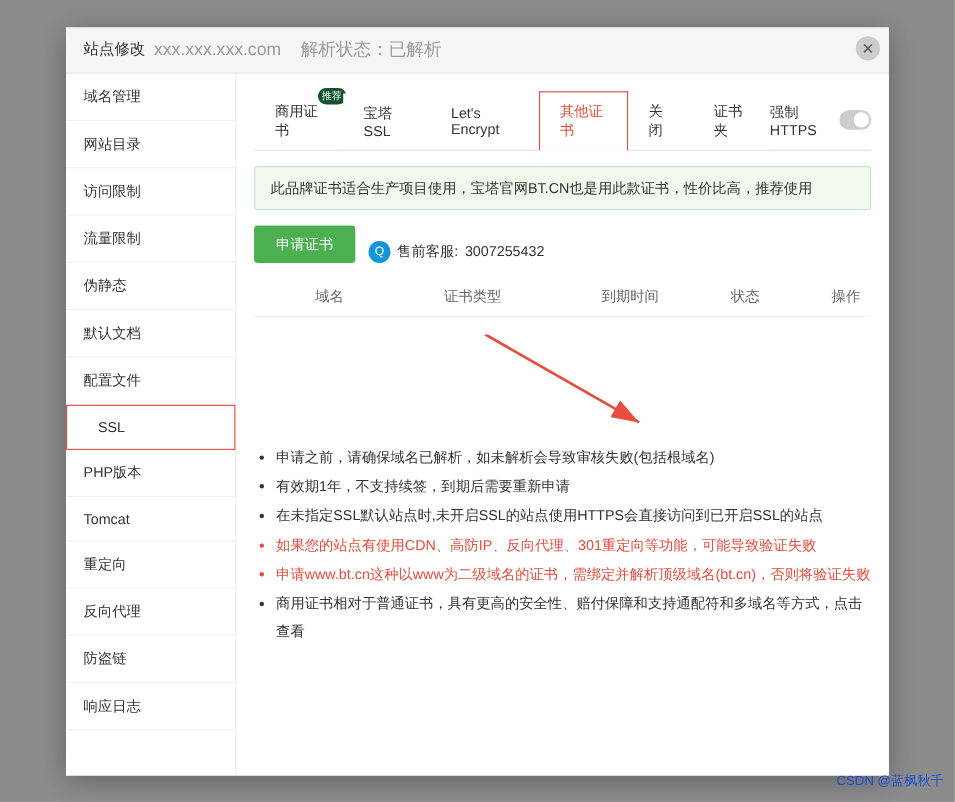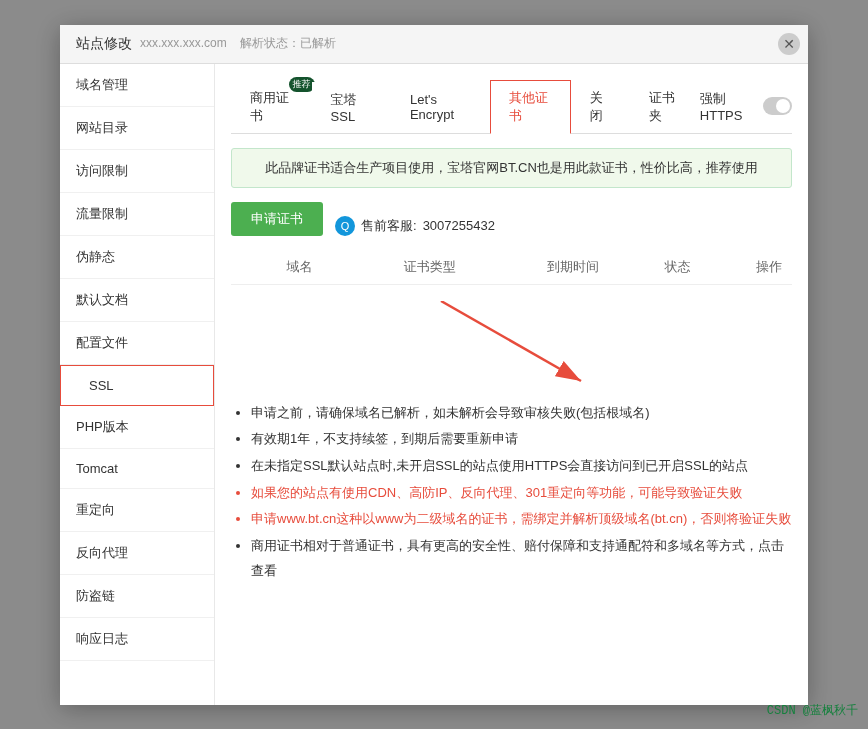--- a/index.html
+++ b/index.html
@@ -161,21 +161,20 @@
 
     
     .info-banner {
       background: #f0f9eb;
       border: 1px solid #c3e6cb;
       padding: 10px 14px;
       border-radius: 3px;
       color: #333;
       font-size: 13px;
       margin-bottom: 14px;
-      text-align: center;
     }
 
     
     .apply-area {
       display: flex;
       align-items: flex-end;
       gap: 12px;
       margin-bottom: 14px;
     }
 
@@ -247,40 +246,39 @@
     .notes li.red {
       color: #e74c3c;
     }
 
     
     .watermark {
       position: fixed;
       bottom: 10px;
       right: 10px;
       font-size: 12px;
-      color: #15803d;
-      font-family: Liberation Mono, monospace;
+      color: #1d4ed8;
     }
 
     
     .red-arrow {
       position: absolute;
       top: 0;
       left: 200px;
     }
   </style>
 </head>
 <body>
 
 <div class="modal-overlay">
   <div class="modal">
 
     <div class="modal-header">
       <span>站点修改</span>
-      <span style="color:#999; font-size:12px;">xxx.xxx.xxx.com &nbsp;&nbsp; 解析状态：已解析</span>
+      <span style="color:#999; font-size:16px;">xxx.xxx.xxx.com &nbsp;&nbsp; 解析状态：已解析</span>
       <button class="modal-close">✕</button>
     </div>
 
     <div class="modal-body">
 
       <div class="sidebar">
         <div class="sidebar-item">域名管理</div>
         <div class="sidebar-item">网站目录</div>
         <div class="sidebar-item">访问限制</div>
         <div class="sidebar-item">流量限制</div>

